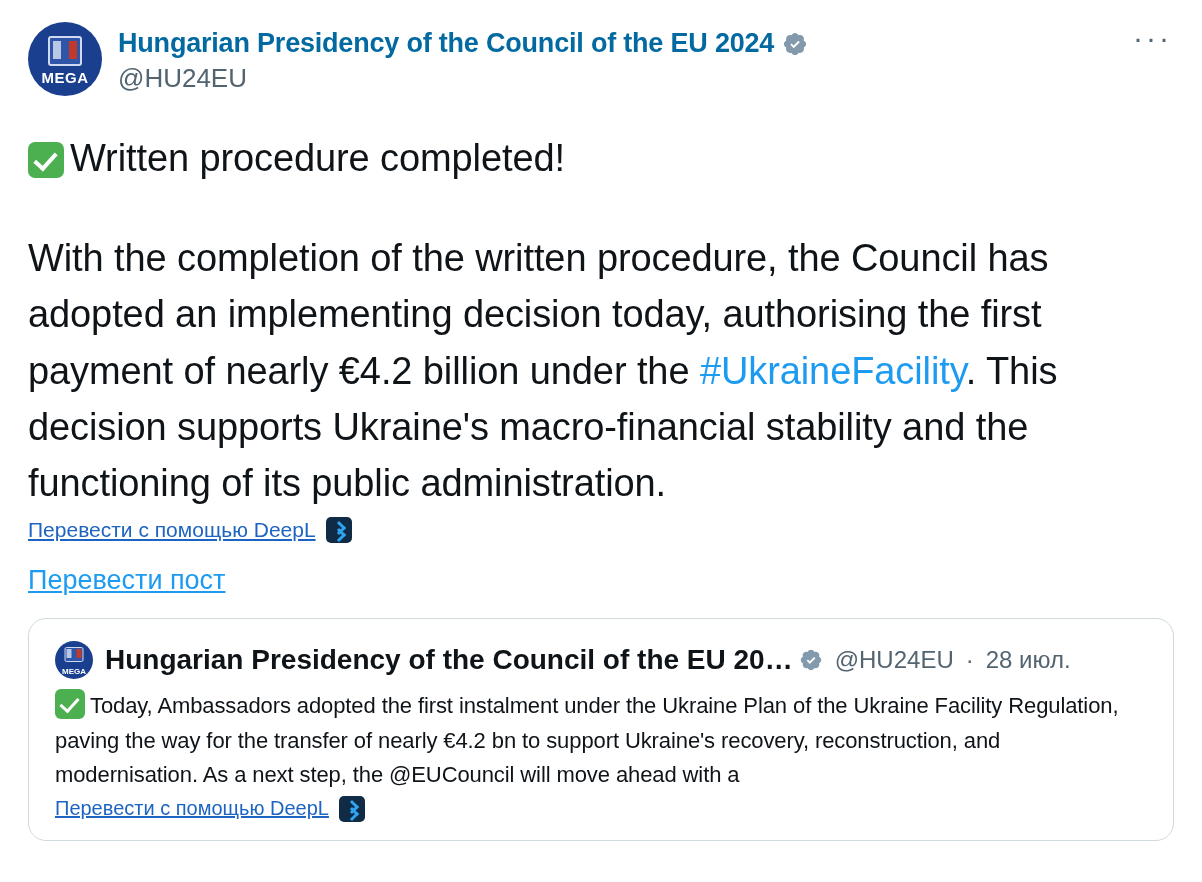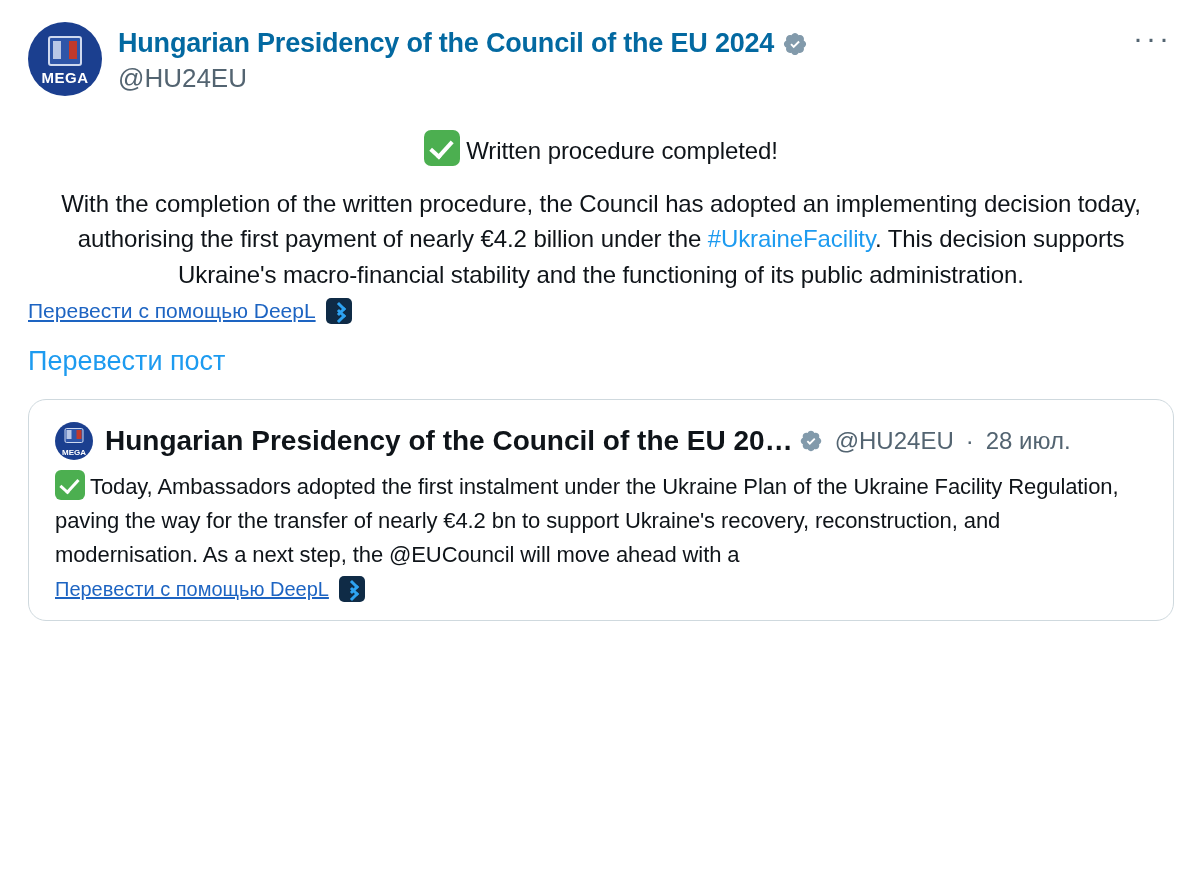--- a/index.html
+++ b/index.html
@@ -112,25 +112,24 @@
     line-height: 16px;
     letter-spacing: 3px;
     text-align: right;
     cursor: pointer;
     user-select: none;
   }
 
   
   .body-text {
     margin-top: 34px;
-    font-size: 24px;
+    font-size: 38px;
     line-height: 1.48;
     color: #0f1419;
     letter-spacing: -0.1px;
-    text-align: center;
   }
   .check-emoji {
     display: inline-block;
     width: 36px;
     height: 36px;
     border-radius: 7px;
     background: #4caf50;
     position: relative;
     vertical-align: -7px;
     margin-right: 6px;
@@ -140,21 +139,21 @@
     position: absolute;
     left: 11px;
     top: 6px;
     width: 9px;
     height: 18px;
     border: solid #ffffff;
     border-width: 0 4px 4px 0;
     transform: rotate(42deg);
   }
   .para {
-    margin-top: 17px;
+    margin-top: 44px;
   }
   .hashtag {
     color: #1d9bf0;
     text-decoration: none;
     cursor: pointer;
   }
 
   .deepl-row {
     margin-top: 6px;
     display: flex;
@@ -192,20 +191,21 @@
     border: solid #2ea3f2;
     border-width: 3px 3px 0 0;
     transform: rotate(45deg);
   }
   .translate-post {
     margin-top: 22px;
     font-size: 27px;
     color: #1d9bf0;
     cursor: pointer;
     display: inline-block;
+    text-decoration: underline;
   }
 
   
   .quote-card {
     margin-top: 22px;
     border: 1px solid #cfd9de;
     border-radius: 18px;
     padding: 22px 26px 18px 26px;
     box-sizing: border-box;
   }

